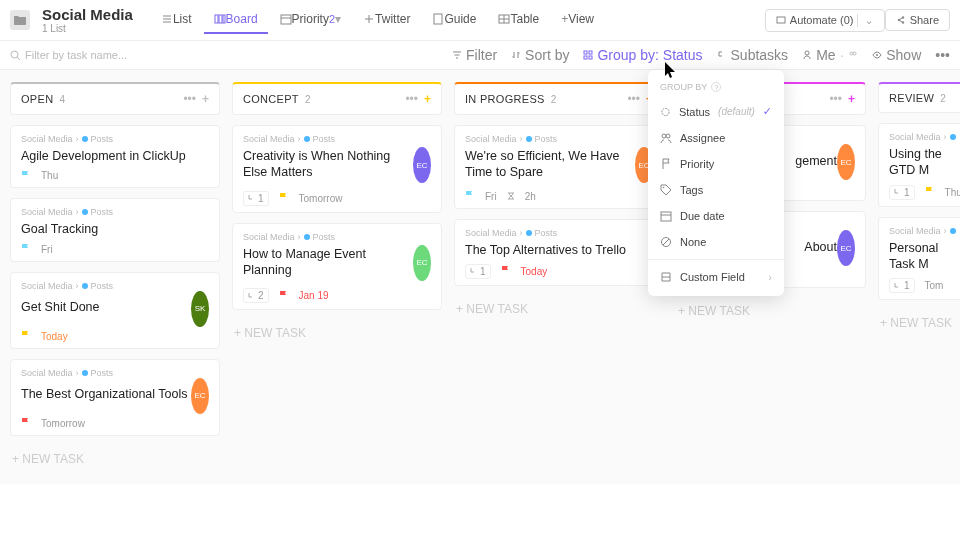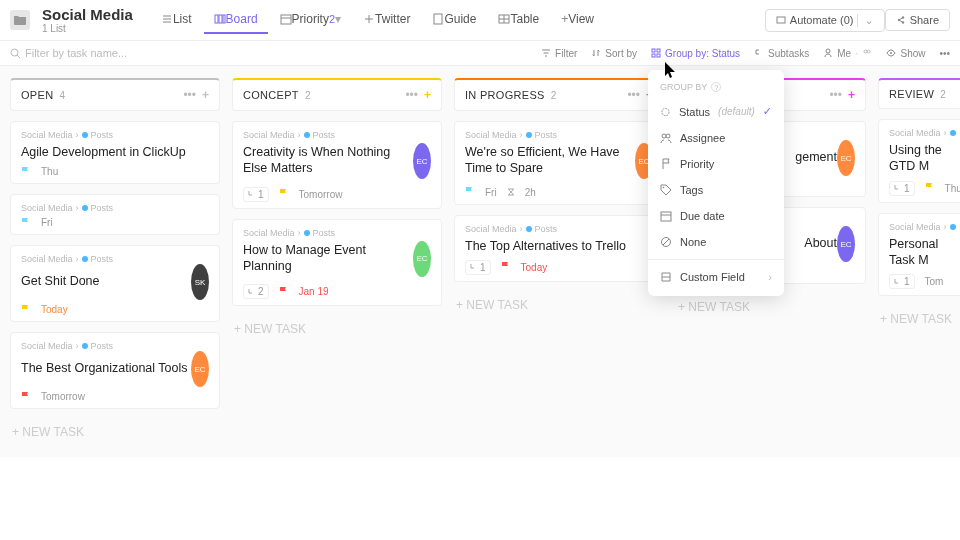--- a/index.html
+++ b/index.html
@@ -17,21 +17,21 @@
 .vtab .ico { width: 12px; height: 12px; }
 .sched-count { color: #7b68ee; font-size: 11px; }
 .topright { margin-left: auto; display: flex; align-items: center; gap: 0; }
 .btn-outline { border: 1px solid #ddd; border-radius: 4px; padding: 4px 10px; display: flex; align-items: center; gap: 4px; color: #555; cursor: pointer; font-size: 11px; }
 .chev { color: #aaa; }
 
 
 .filterbar { display: flex; align-items: center; padding: 6px 10px; border-bottom: 1px solid #eee; gap: 10px; }
 .search { color: #bbb; display: flex; align-items: flex-end; gap: 4px; font-size: 11px; }
 .fright { margin-left: auto; display: flex; align-items: center; gap: 14px; }
-.fitem { color: #888; font-size: 10px; display: flex; align-items: center; gap: 4px; cursor: pointer; }
+.fitem { color: #888; font-size: 14px; display: flex; align-items: center; gap: 4px; cursor: pointer; }
 .fitem.active { color: #7b68ee; }
 
 
 .board { display: flex; gap: 12px; padding: 12px 10px; overflow-x: hidden; background:#f3f3f3
  linear-gradient(#fafafa,#fafafa); }
 .col { width: 210px; flex: 0 0 210px; }
 .colhead { background: #fff; border: 1px solid #eee; border-top: 2px solid var(--c); border-radius: 4px; padding: 8px 10px; display: flex; align-items: center; gap: 6px; margin-bottom: 10px; }
 .colname { font-weight: 400; font-size: 11px; letter-spacing: .3px; }
 .colcount { color: #aaa; font-size: 10px; }
 .colact { margin-left: auto; display: flex; gap: 6px; color: #bbb; }
@@ -219,32 +219,33 @@
       <div class="cardtitle">Agile Development in ClickUp</div>
       <div class="meta">
           <svg class="flag" viewBox="0 0 10 10">
             <path fill="#6fdcff" d="M1 0v10M1 0h6l-1 2 1 2H1"></path>
           </svg>
           <span>Thu</span>
         </div>
     </div>
     <div class="card">
       <div class="crumb"><span>Social Media</span>›<span class="dot" style="background:#4bb7ff"></span><span>Posts</span></div>
+      <div class="cardtitle">Goal Tracking</div>
       <div class="meta">
           <svg class="flag" viewBox="0 0 10 10">
             <path fill="#6fdcff" d="M1 0v10M1 0h6l-1 2 1 2H1"></path>
           </svg>
           <span>Fri</span>
         </div>
     </div>
     <div class="card">
       <div class="crumb"><span>Social Media</span>›<span class="dot" style="background:#4bb7ff"></span><span>Posts</span></div>
       <div class="cardrow">
           <div class="cardtitle spacer">Get Shit Done</div>
-          <span class="av" style="background:#404040">SK</span>
+          <span class="av" style="background:#4d7c0f">SK</span>
         </div>
       <div class="meta">
           <svg class="flag" viewBox="0 0 10 10">
             <path fill="#ffcc00" d="M1 0v10M1 0h6l-1 2 1 2H1"></path>
           </svg>
           <span style="color:#ff8a3d">Today</span>
         </div>
     </div>
     <div class="card">
       <div class="crumb"><span>Social Media</span>›<span class="dot" style="background:#4bb7ff"></span><span>Posts</span></div>

